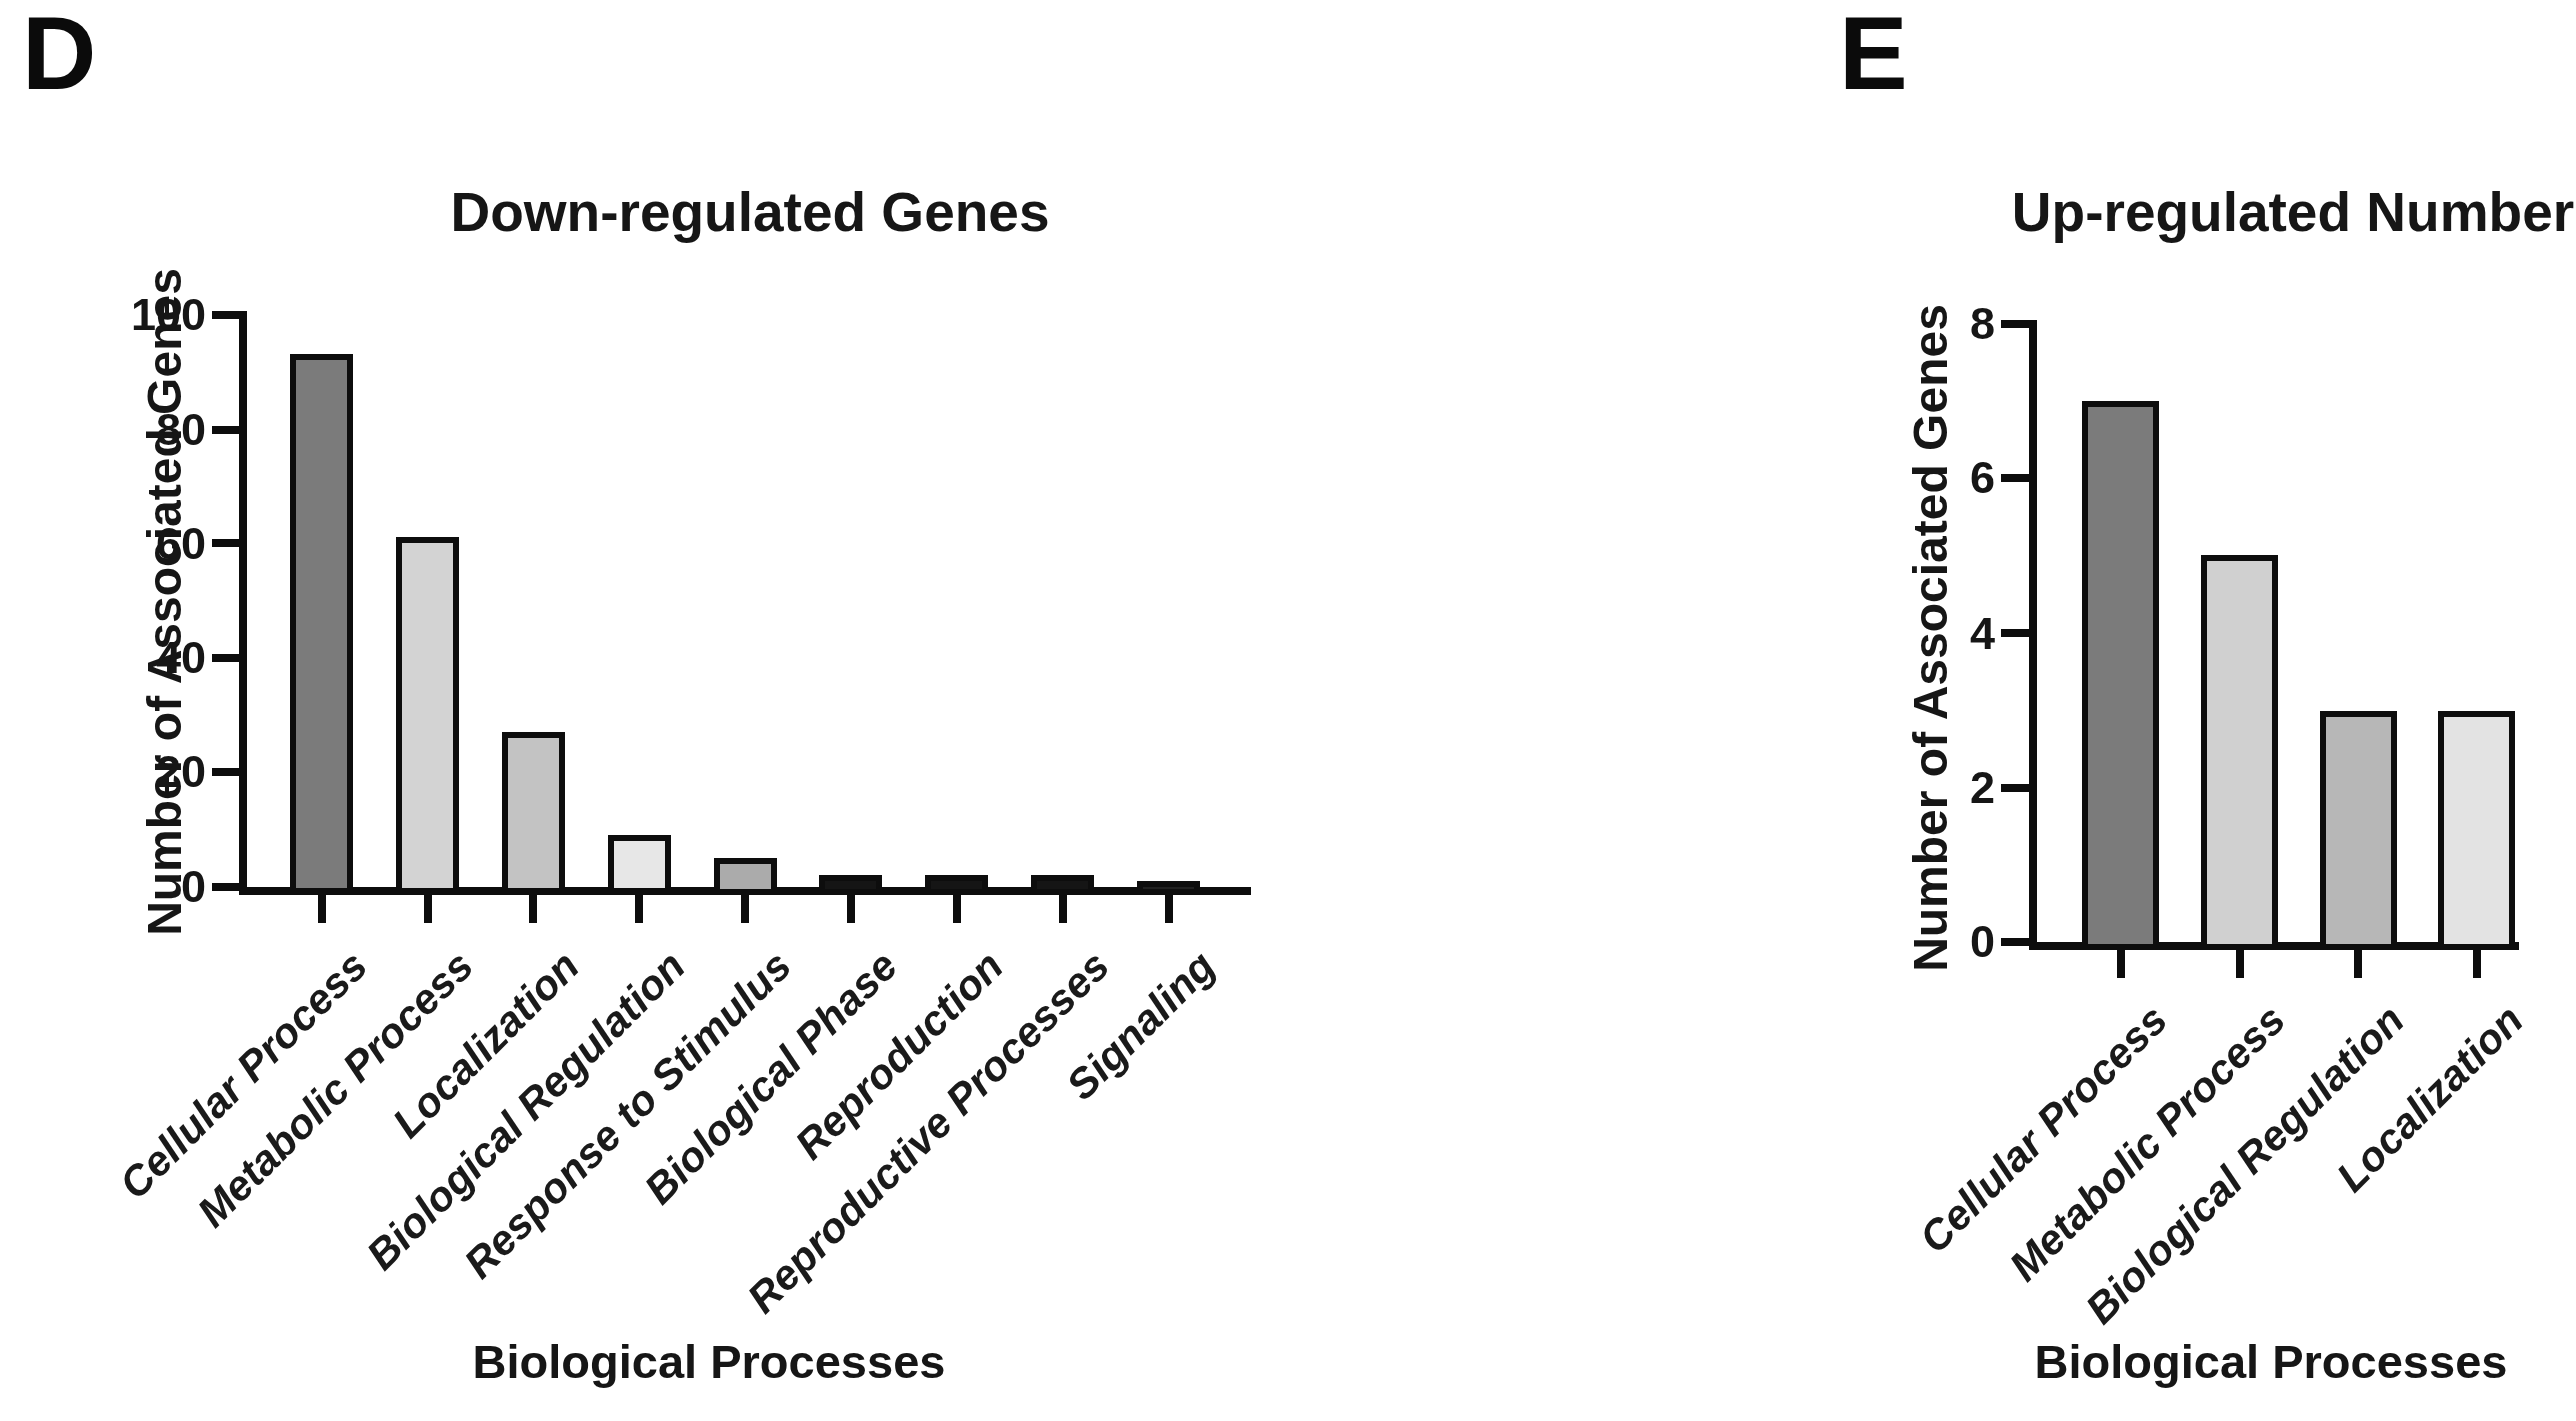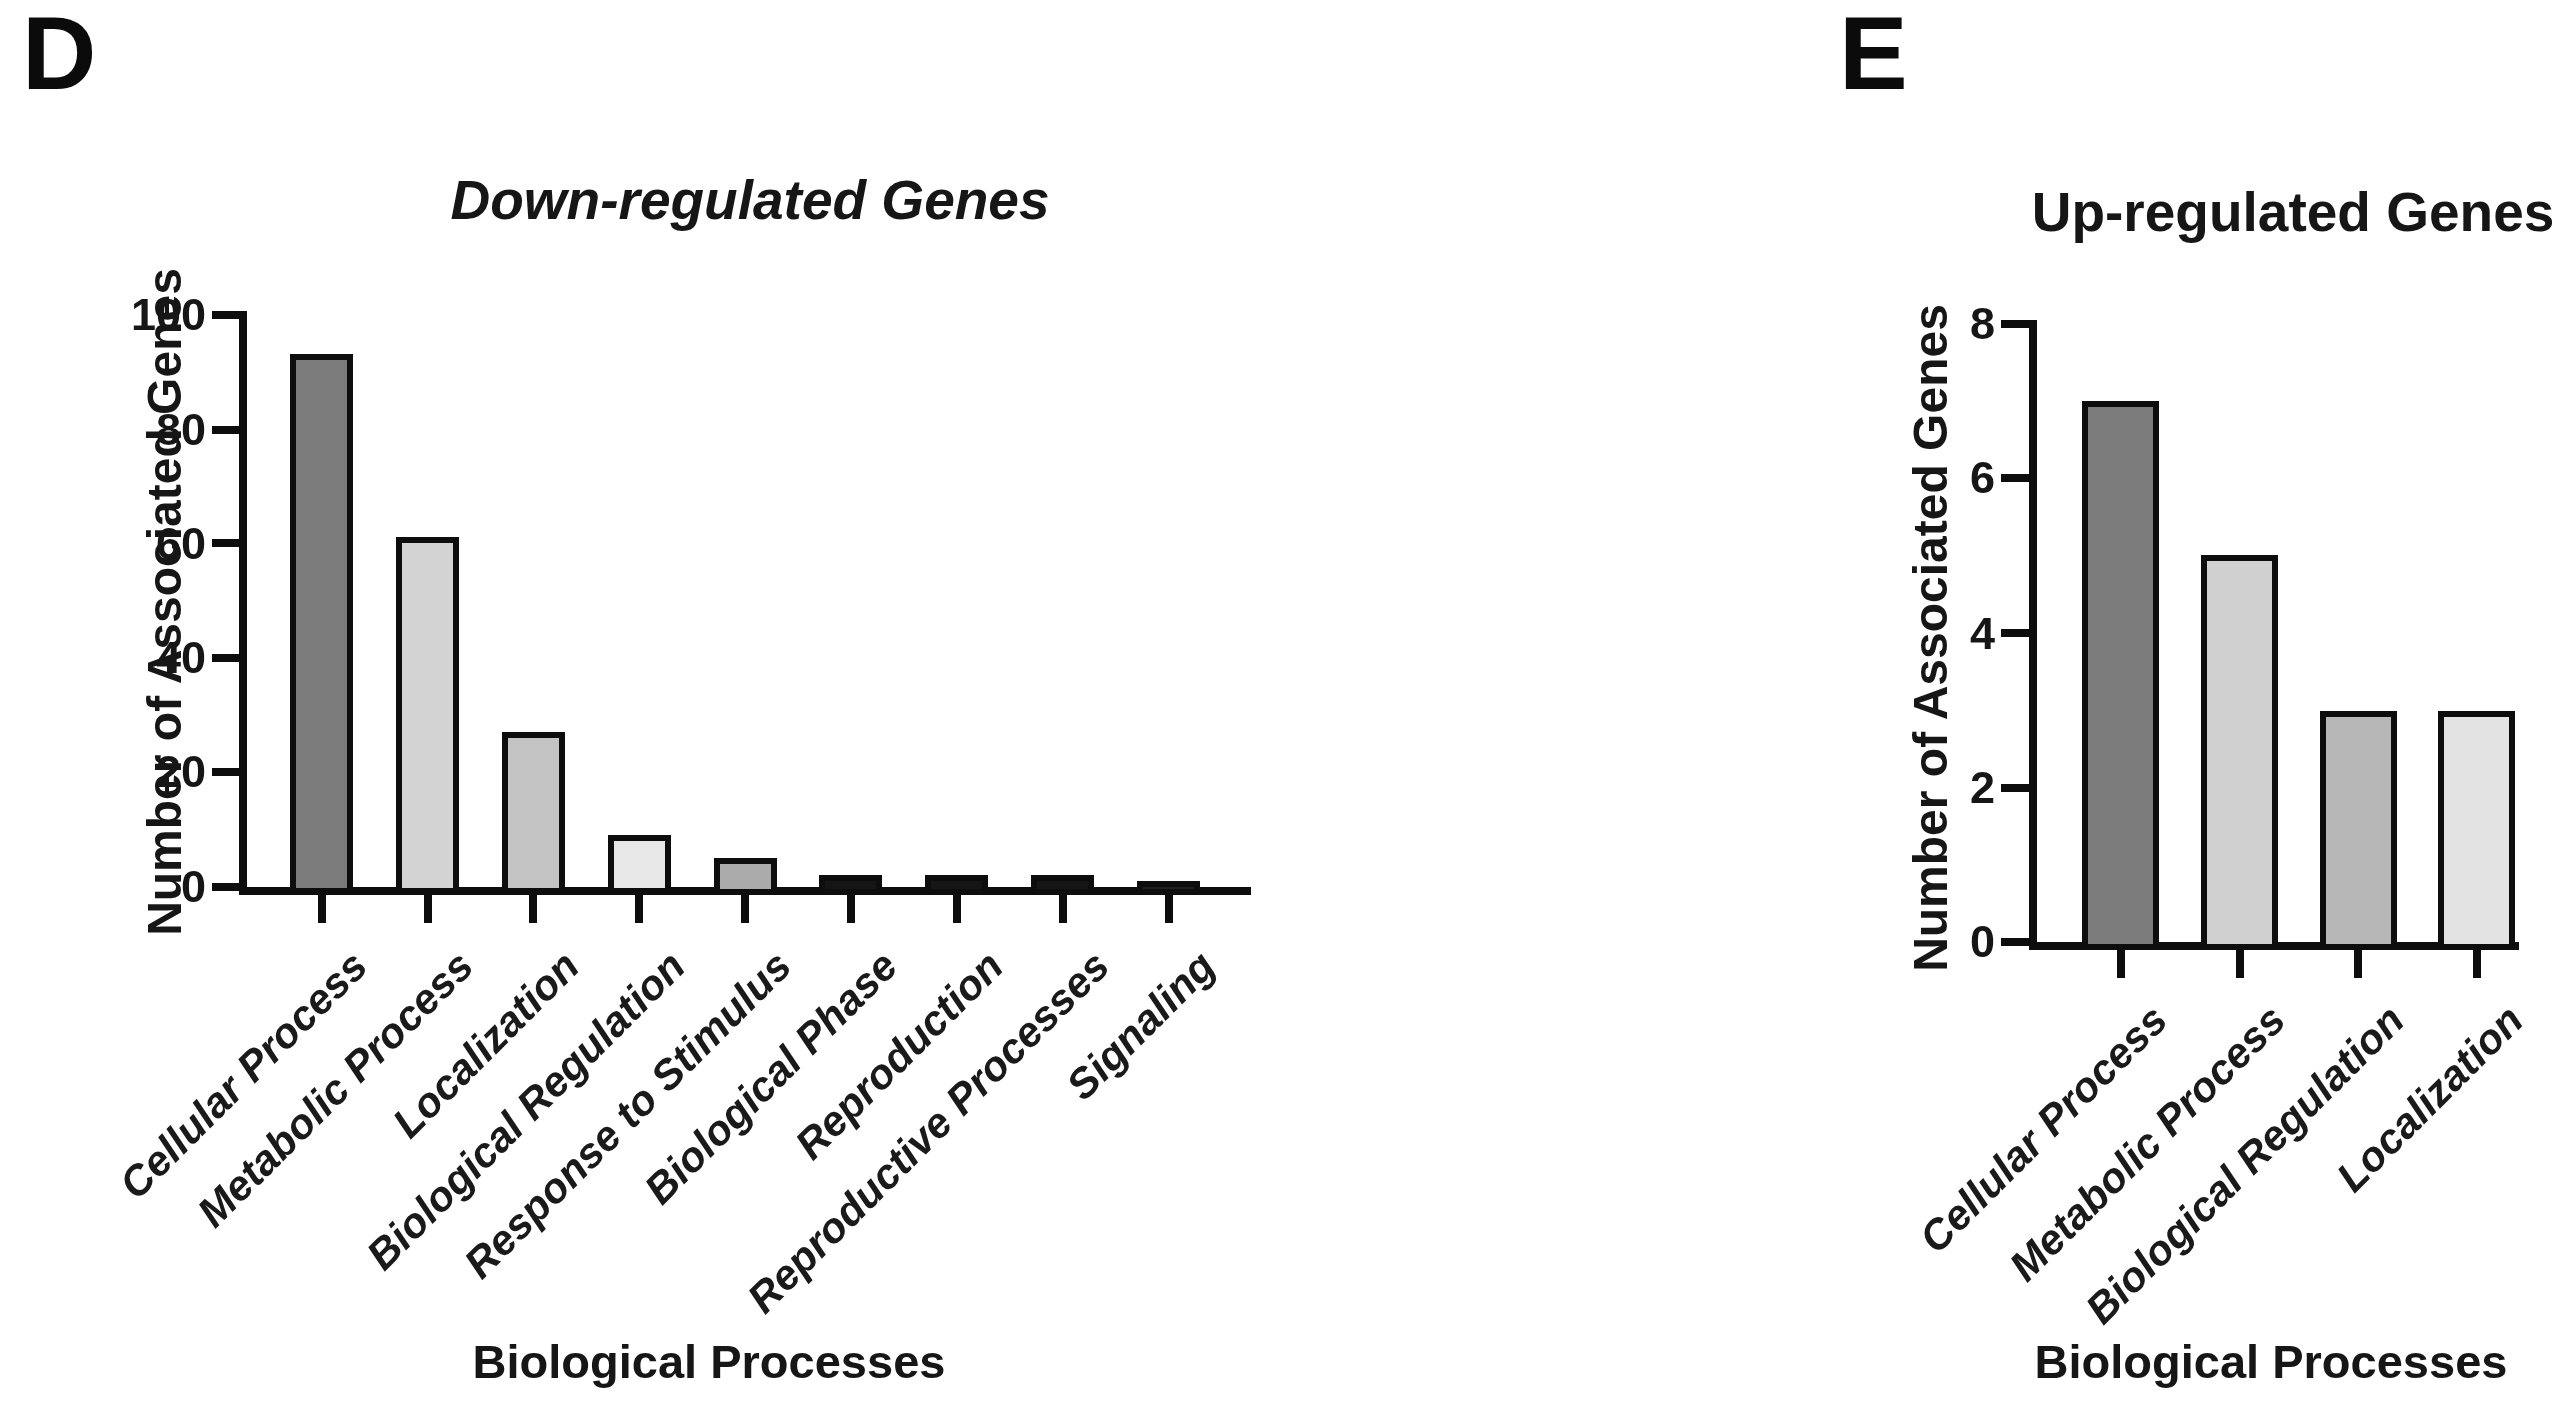--- a/index.html
+++ b/index.html
@@ -37,21 +37,21 @@
     font-size:42px;font-weight:bold;font-style:italic;color:#1a1a1a;
     transform:translateX(-100%) rotate(-45deg);transform-origin:100% 0;
     line-height:1;
   }
 </style>
 </head>
 <body>
 
 <div class="panel">
   <div class="panel-letter" style="left:22px;top:0px;">D</div>
-  <div class="chart-title" style="left:750px;top:168px;font-style:italic;">Down-regulated Genes</div>
+  <div class="chart-title" style="left:750px;top:180px;">Down-regulated Genes</div>
   <div class="y-axis-title" style="left:164px;top:602px;">Number of Associated Genes</div>
   <div class="x-axis-title" style="left:709px;top:1334px;">Biological Processes</div>
 <div class="axis-line" style="left: 239px; top: 311px; width: 8px; height: 584px;"></div>
     <div class="axis-line" style="left: 239px; top: 887px; width: 1012px; height: 8px;"></div>
     <div class="tick-mark" style="left: 212px; top: 883px; width: 28px; height: 8px;"></div>
     <div class="ytick-label" style="left: -12px; top: 858px; width: 218px;">0</div>
     <div class="tick-mark" style="left: 212px; top: 768px; width: 28px; height: 8px;"></div>
     <div class="ytick-label" style="left: -12px; top: 743px; width: 218px;">20</div>
     <div class="tick-mark" style="left: 212px; top: 654px; width: 28px; height: 8px;"></div>
     <div class="ytick-label" style="left: -12px; top: 629px; width: 218px;">40</div>
@@ -85,21 +85,21 @@
     <div class="tick-mark" style="left: 1059px; top: 895px; width: 8px; height: 28px;"></div>
     <div class="bar" style="left: 1031px; top: 875px; width: 63px; height: 20px; background: rgb(21, 21, 21); border-color: rgb(13, 13, 13);"></div>
     <div class="cat-label" style="left: 1087px; top: 944px;">Reproductive Processes</div>
     <div class="tick-mark" style="left: 1165px; top: 895px; width: 8px; height: 28px;"></div>
     <div class="bar" style="left: 1137px; top: 881px; width: 63px; height: 14px; background: rgb(32, 32, 32); border-color: rgb(13, 13, 13);"></div>
     <div class="cat-label" style="left: 1193px; top: 944px;">Signaling</div>
   </div>
 
 <div class="panel">
   <div class="panel-letter" style="left:1839px;top:0px;">E</div>
-  <div class="chart-title" style="left:2293px;top:180px;">Up-regulated Genes</div>
+  <div class="chart-title" style="left:2293px;top:180px;">Up-regulated Number</div>
   <div class="y-axis-title" style="left:1930px;top:638px;">Number of Associated Genes</div>
   <div class="x-axis-title" style="left:2271px;top:1334px;">Biological Processes</div>
 <div class="axis-line" style="left: 2029px; top: 320px; width: 8px; height: 630px;"></div>
     <div class="axis-line" style="left: 2029px; top: 942px; width: 490px; height: 8px;"></div>
     <div class="tick-mark" style="left: 2001px; top: 938px; width: 28px; height: 8px;"></div>
     <div class="ytick-label" style="left: 1777px; top: 913px; width: 218px;">0</div>
     <div class="tick-mark" style="left: 2001px; top: 784px; width: 28px; height: 8px;"></div>
     <div class="ytick-label" style="left: 1777px; top: 759px; width: 218px;">2</div>
     <div class="tick-mark" style="left: 2001px; top: 629px; width: 28px; height: 8px;"></div>
     <div class="ytick-label" style="left: 1777px; top: 605px; width: 218px;">4</div>

